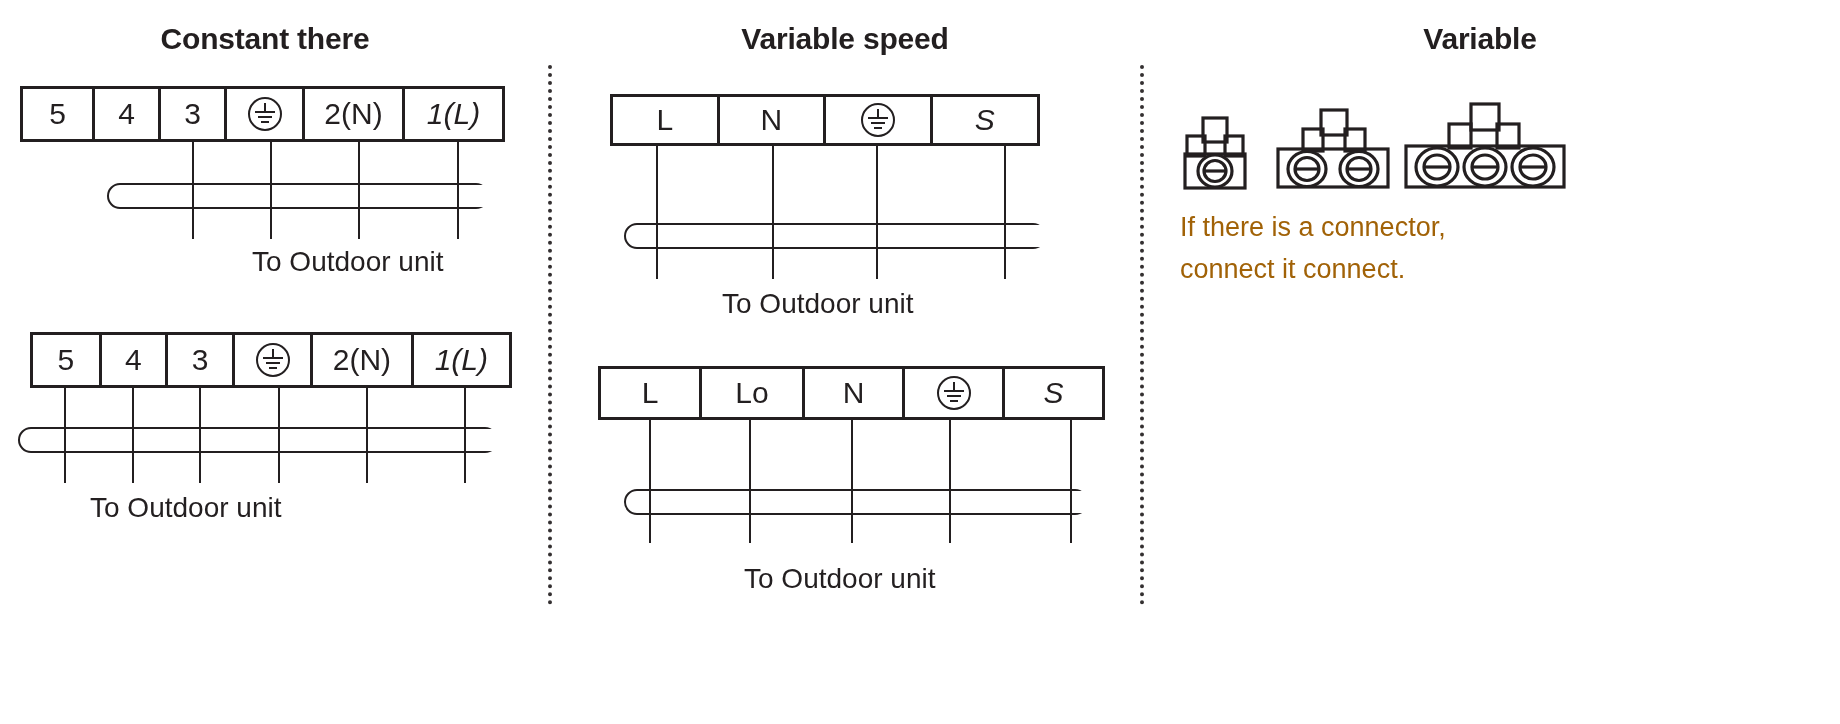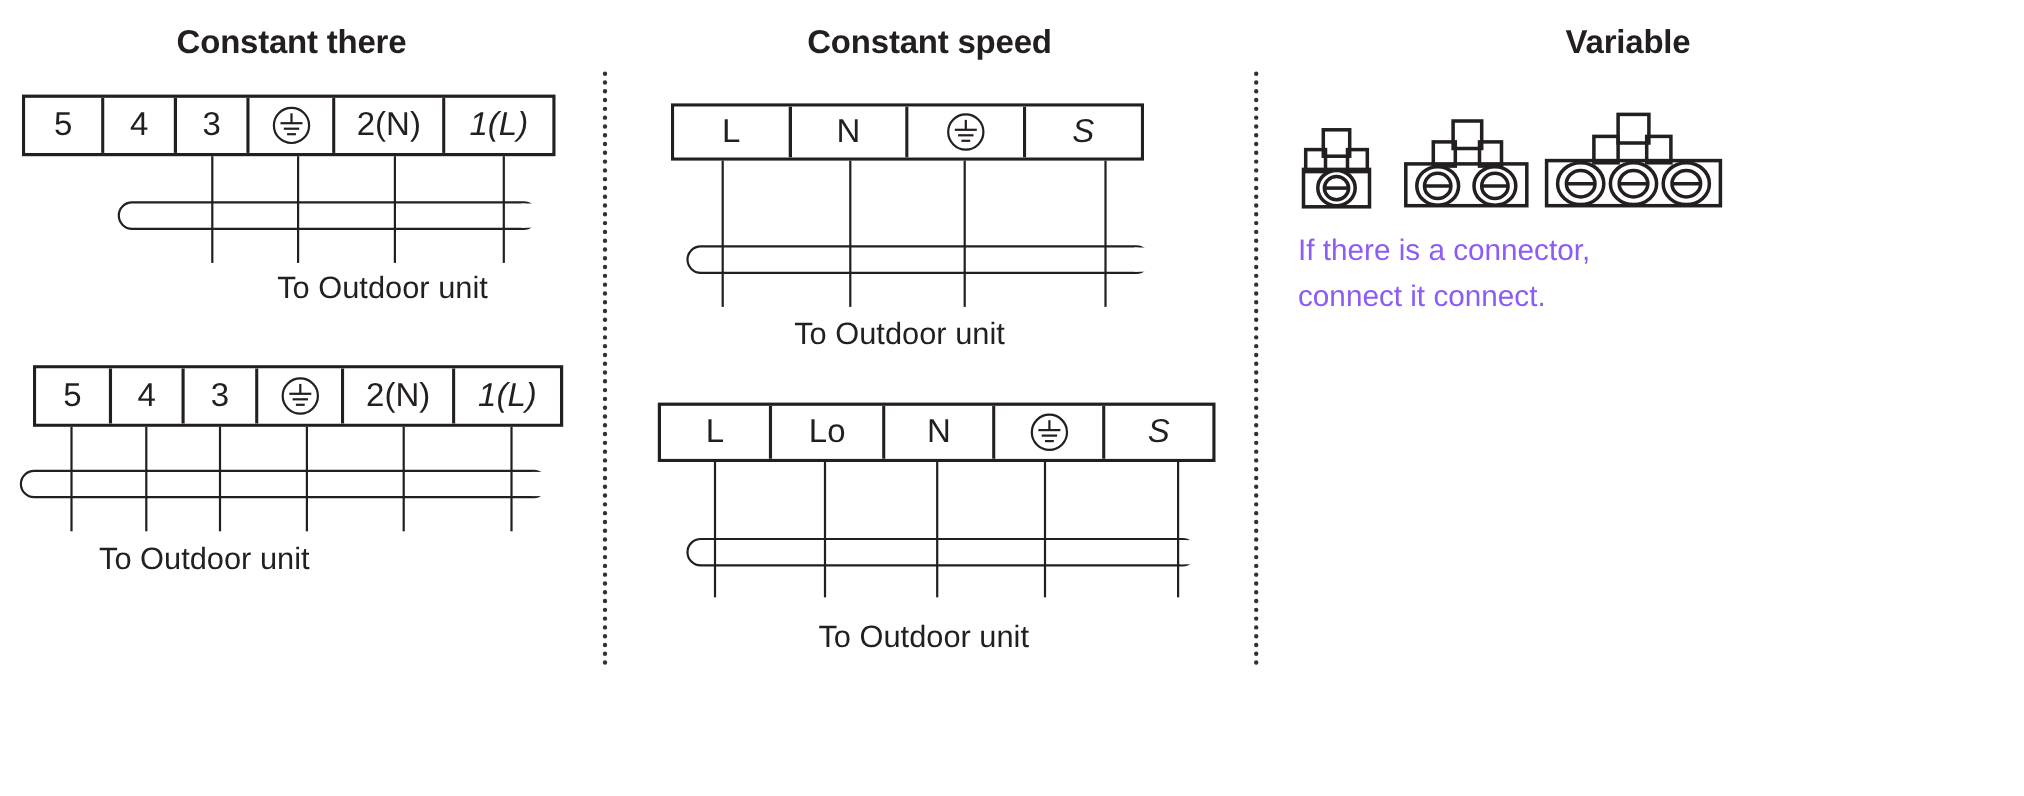--- a/index.html
+++ b/index.html
@@ -110,32 +110,32 @@
   }
 
   
   .conn{position:absolute;}
   .conn svg{display:block;}
 
   .conn-note{
     position:absolute;
     font-size:27px;
     line-height:40px;
-    color:#8b5cf6;
+    color:#a16207;
     white-space:nowrap;
   }
 </style>
 </head>
 <body>
 
 <div id="stage">
 
   <div class="col-title" style="left:0px;top:22px;width:530px;">Constant there</div>
 
-  <div class="col-title" style="left:580px;top:22px;width:530px;">Constant speed</div>
+  <div class="col-title" style="left:580px;top:22px;width:530px;">Variable speed</div>
 
   <div class="col-title" style="left:1160px;top:22px;width:640px;">Variable</div>
 
   <div class="divider" style="left:548px;top:65px;height:540px;"></div>
   <div class="divider" style="left:1140px;top:65px;height:540px;"></div>
 
   <div class="strip" style="left:20px;top:86px;width:485px;">
     <div class="cell" style="width:72px;">5</div>
     <div class="cell" style="width:66px;">4</div>
     <div class="cell" style="width:66px;">3</div>

